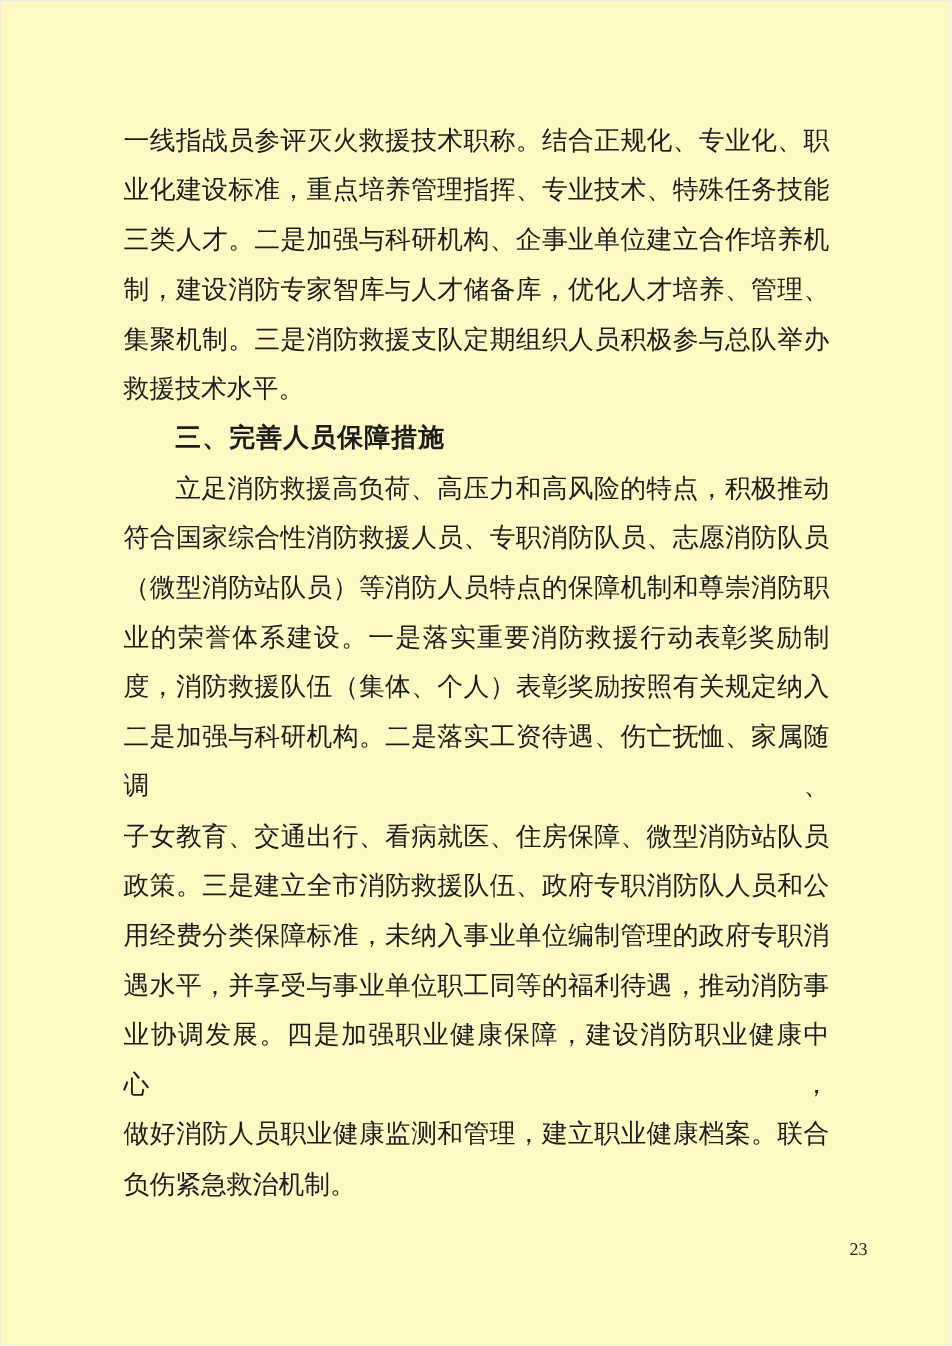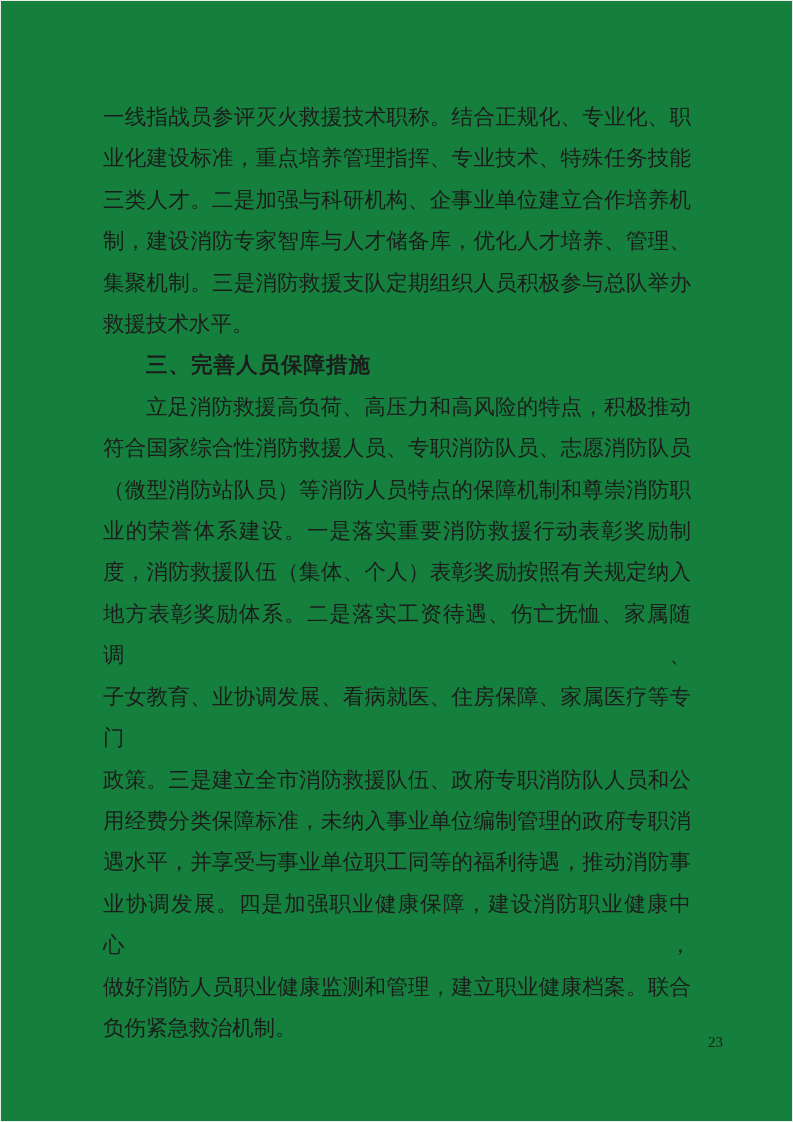--- a/index.html
+++ b/index.html
@@ -4,21 +4,21 @@
 <style>
   html, body {
     margin: 0;
     padding: 0;
     background: #ffffff;
   }
   .page {
     position: relative;
     width: 793px;
     height: 1122px;
-    background: #15803d;
+    background: #fef9c3;
     outline: 1px solid #ececec;
     outline-offset: -1px;
     overflow: hidden;
   }
   .body-text {
     position: absolute;
     left: 103px;
     top: 97px;
     width: 588px;
     color: #1c1c1c;
@@ -66,22 +66,22 @@
       <div class="line full">三类人才。二是加强与科研机构、企事业单位建立合作培养机</div>
       <div class="line full">制，建设消防专家智库与人才储备库，优化人才培养、管理、</div>
       <div class="line full">集聚机制。三是消防救援支队定期组织人员积极参与总队举办</div>
       <div class="line last">救援技术水平。</div>
       <div class="line heading">三、完善人员保障措施</div>
       <div class="line full indent">立足消防救援高负荷、高压力和高风险的特点，积极推动</div>
       <div class="line full">符合国家综合性消防救援人员、专职消防队员、志愿消防队员</div>
       <div class="line full">（微型消防站队员）等消防人员特点的保障机制和尊崇消防职</div>
       <div class="line full">业的荣誉体系建设。一是落实重要消防救援行动表彰奖励制</div>
       <div class="line full">度，消防救援队伍（集体、个人）表彰奖励按照有关规定纳入</div>
-      <div class="line full">地方表彰奖励体系。二是落实工资待遇、伤亡抚恤、家属随调、</div>
-      <div class="line full">子女教育、业协调发展、看病就医、住房保障、家属医疗等专门</div>
+      <div class="line full">二是加强与科研机构。二是落实工资待遇、伤亡抚恤、家属随调、</div>
+      <div class="line full">子女教育、交通出行、看病就医、住房保障、微型消防站队员</div>
       <div class="line full">政策。三是建立全市消防救援队伍、政府专职消防队人员和公</div>
       <div class="line full">用经费分类保障标准，未纳入事业单位编制管理的政府专职消</div>
       <div class="line full">遇水平，并享受与事业单位职工同等的福利待遇，推动消防事</div>
       <div class="line full">业协调发展。四是加强职业健康保障，建设消防职业健康中心，</div>
       <div class="line full">做好消防人员职业健康监测和管理，建立职业健康档案。联合</div>
       <div class="line last">负伤紧急救治机制。</div>
     </div>
   <div class="page-number">23</div>
 </div>
 

